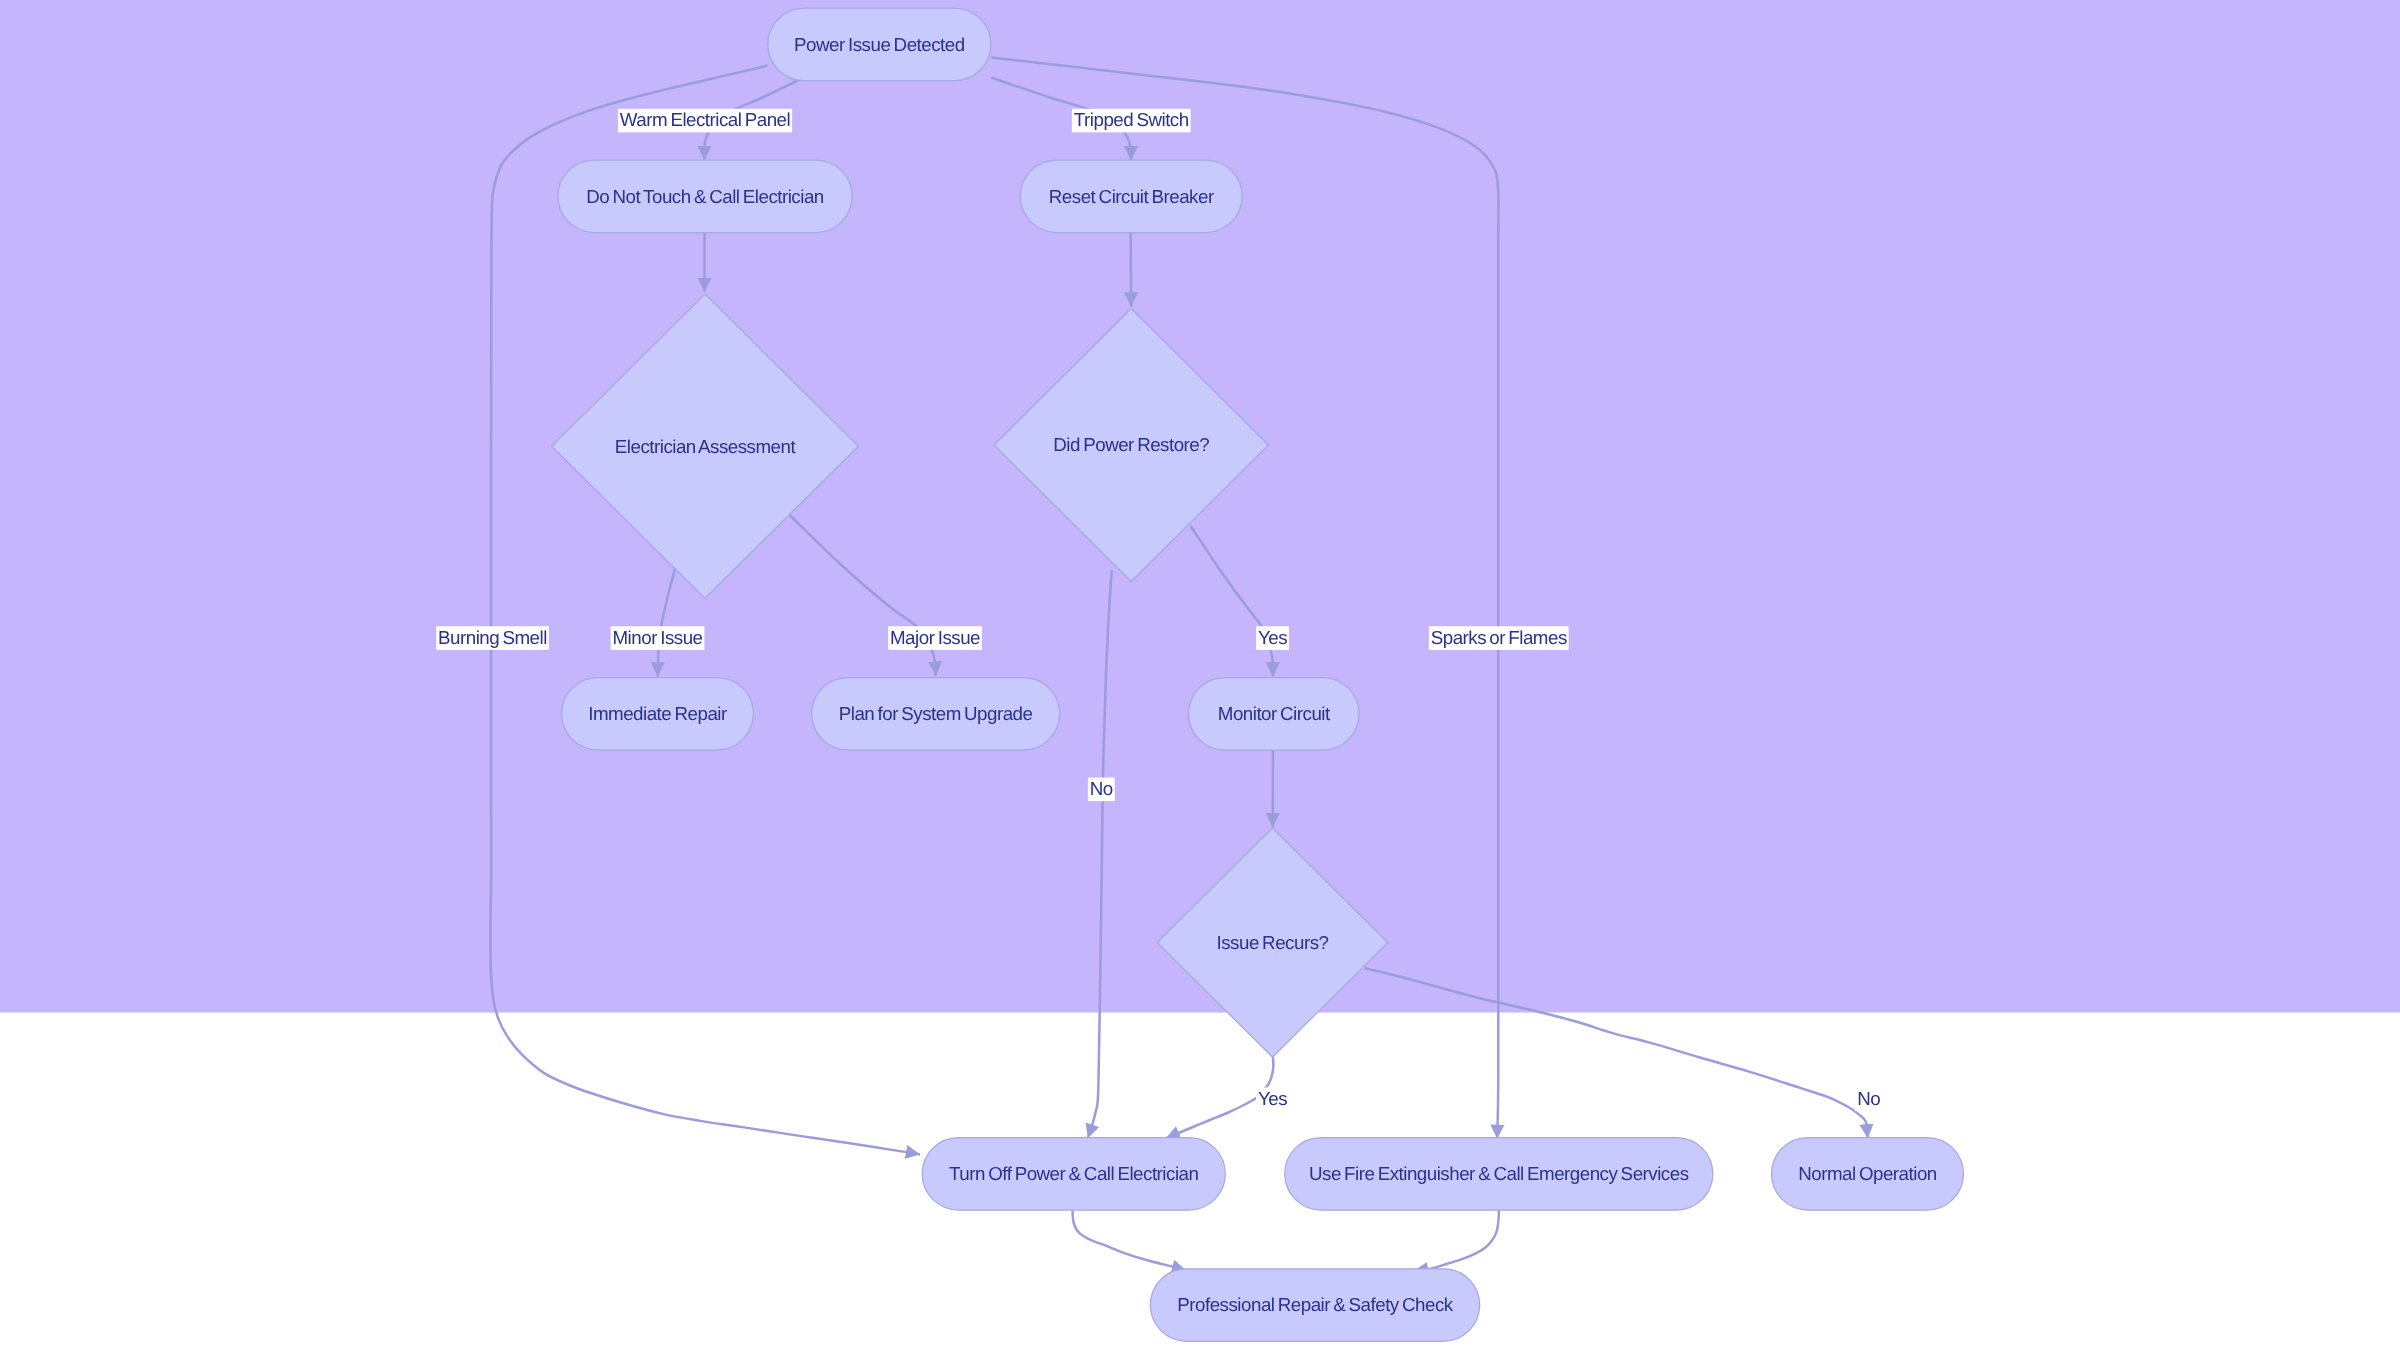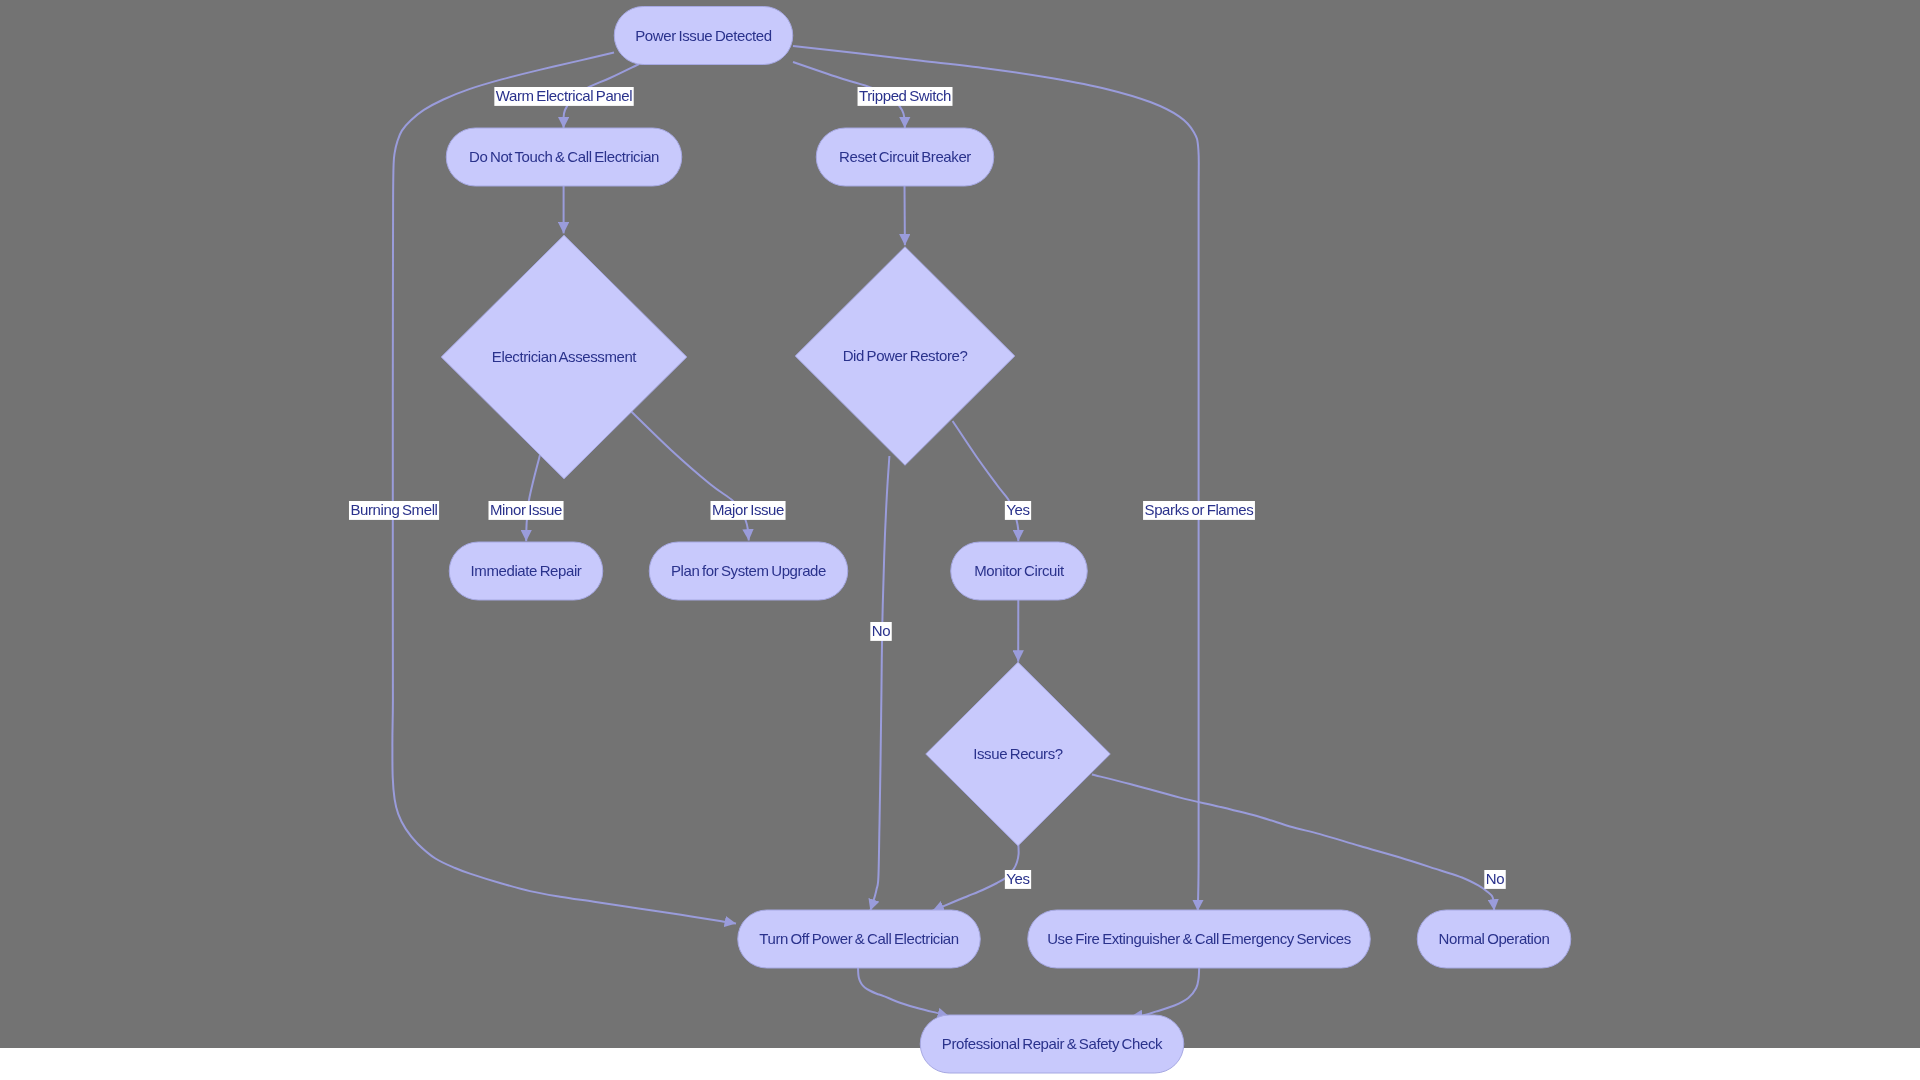--- a/index.html
+++ b/index.html
@@ -1,19 +1,19 @@
 <!DOCTYPE html>
 <html><head>
 <meta charset="utf-8">
 <title>Electrical Power Issue Troubleshooting Flowchart</title>
 <style>
   html,body{margin:0;padding:0;background:#ffffff;}
   body{width:1920px;height:1080px;overflow:hidden;
        font-family:"Liberation Sans",sans-serif;}
-  #stage{position:relative;width:1920px;height:1048px;background:#737373;text-align:right;}
+  #stage{position:relative;width:1920px;height:810px;background:#c4b5fd;text-align:right;}
   svg#chart{position:absolute;left:0;top:0;width:1920px;height:1080px;display:block;}
   .node-shape{fill:#c8c9fc;stroke:#a6a8e2;stroke-width:1px;}
   .edge-path{fill:none;stroke:#9a9cdb;stroke-width:2px;}
   .node-label,.edge-label{
        will-change:transform;
        fill:#2a328c;
        font-family:"Liberation Sans",sans-serif;
        font-size:15px;
        letter-spacing:-0.4px;
        word-spacing:-1.14px;

